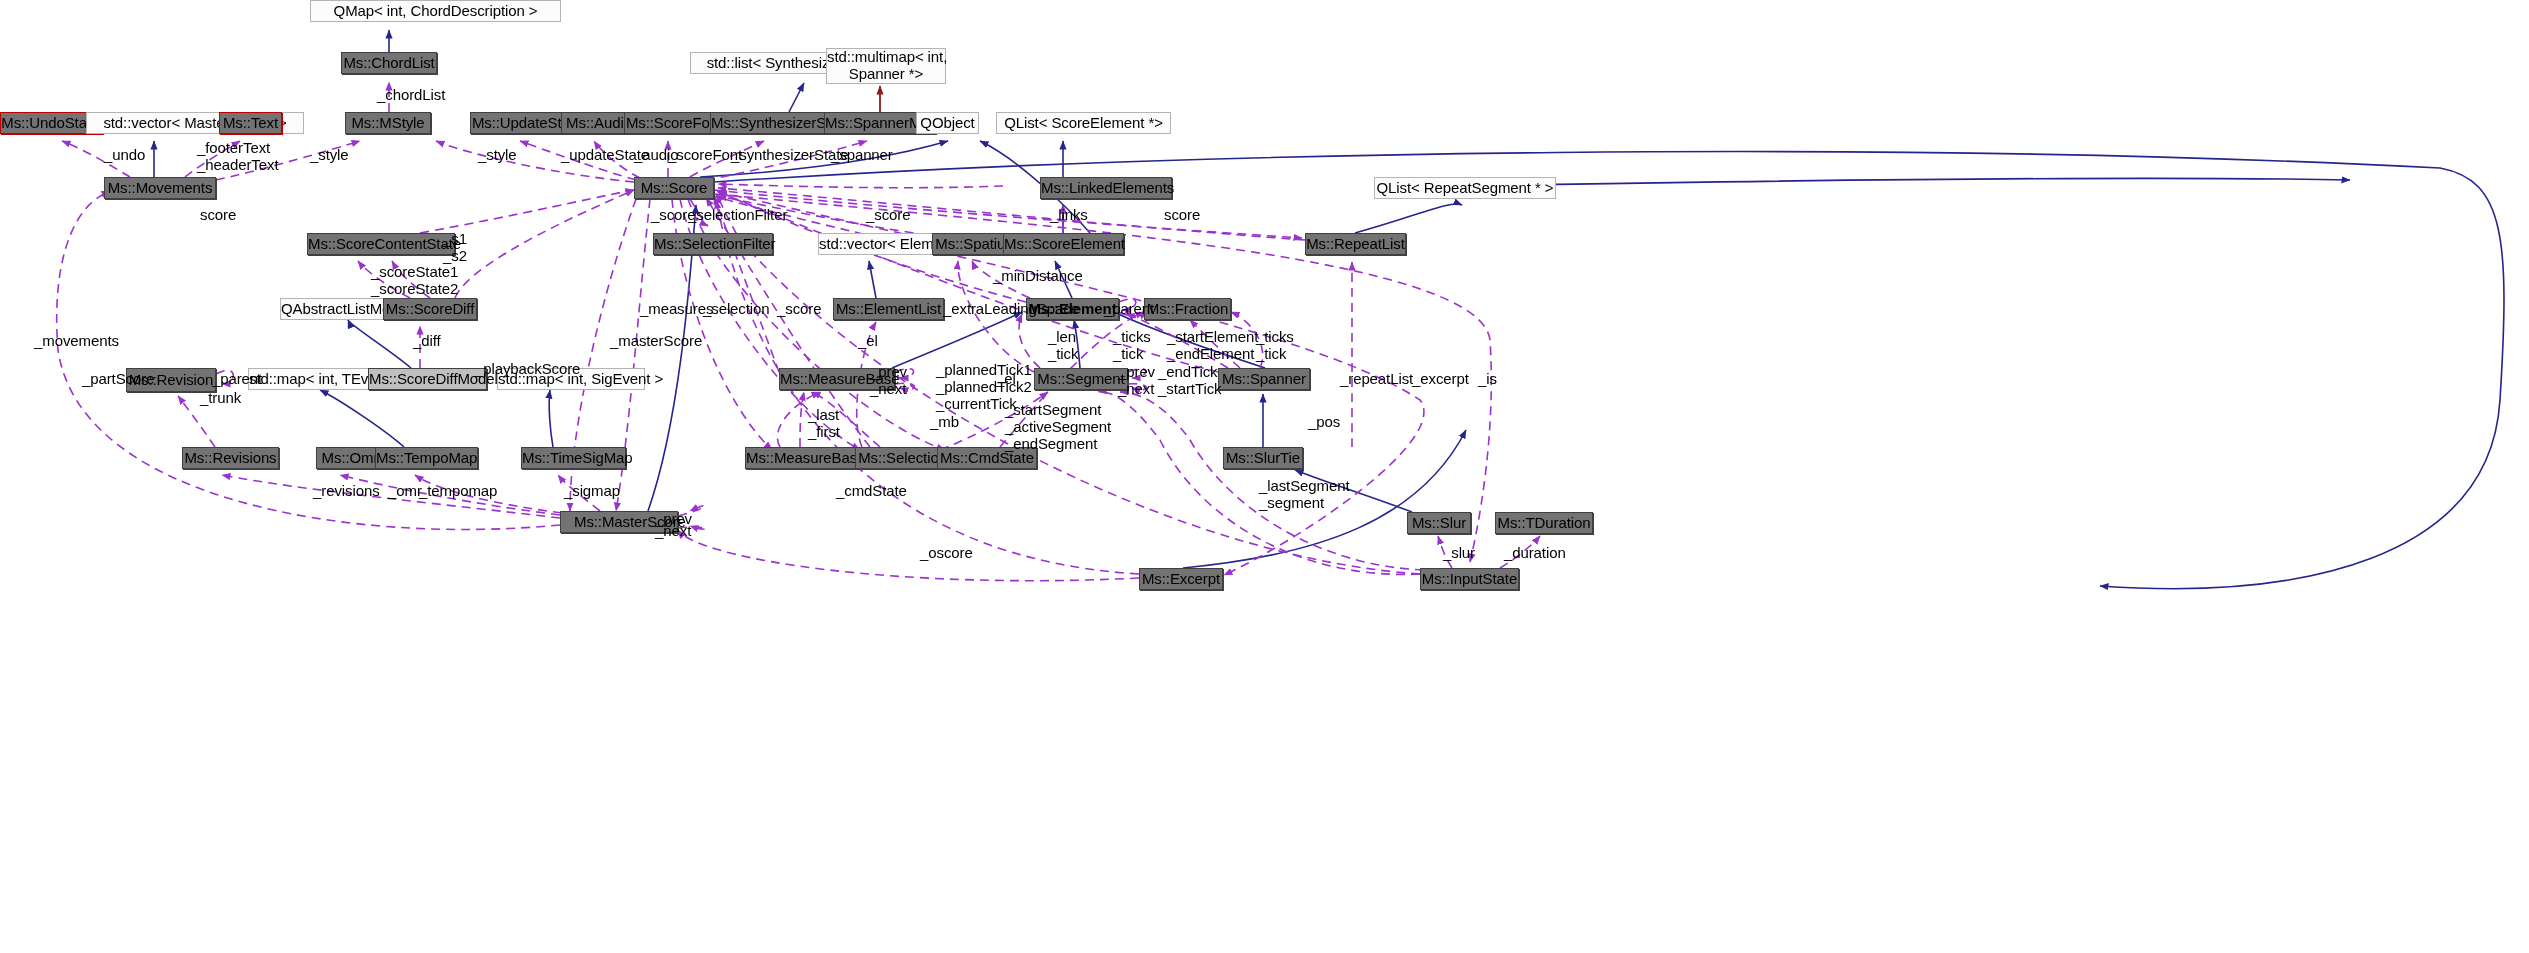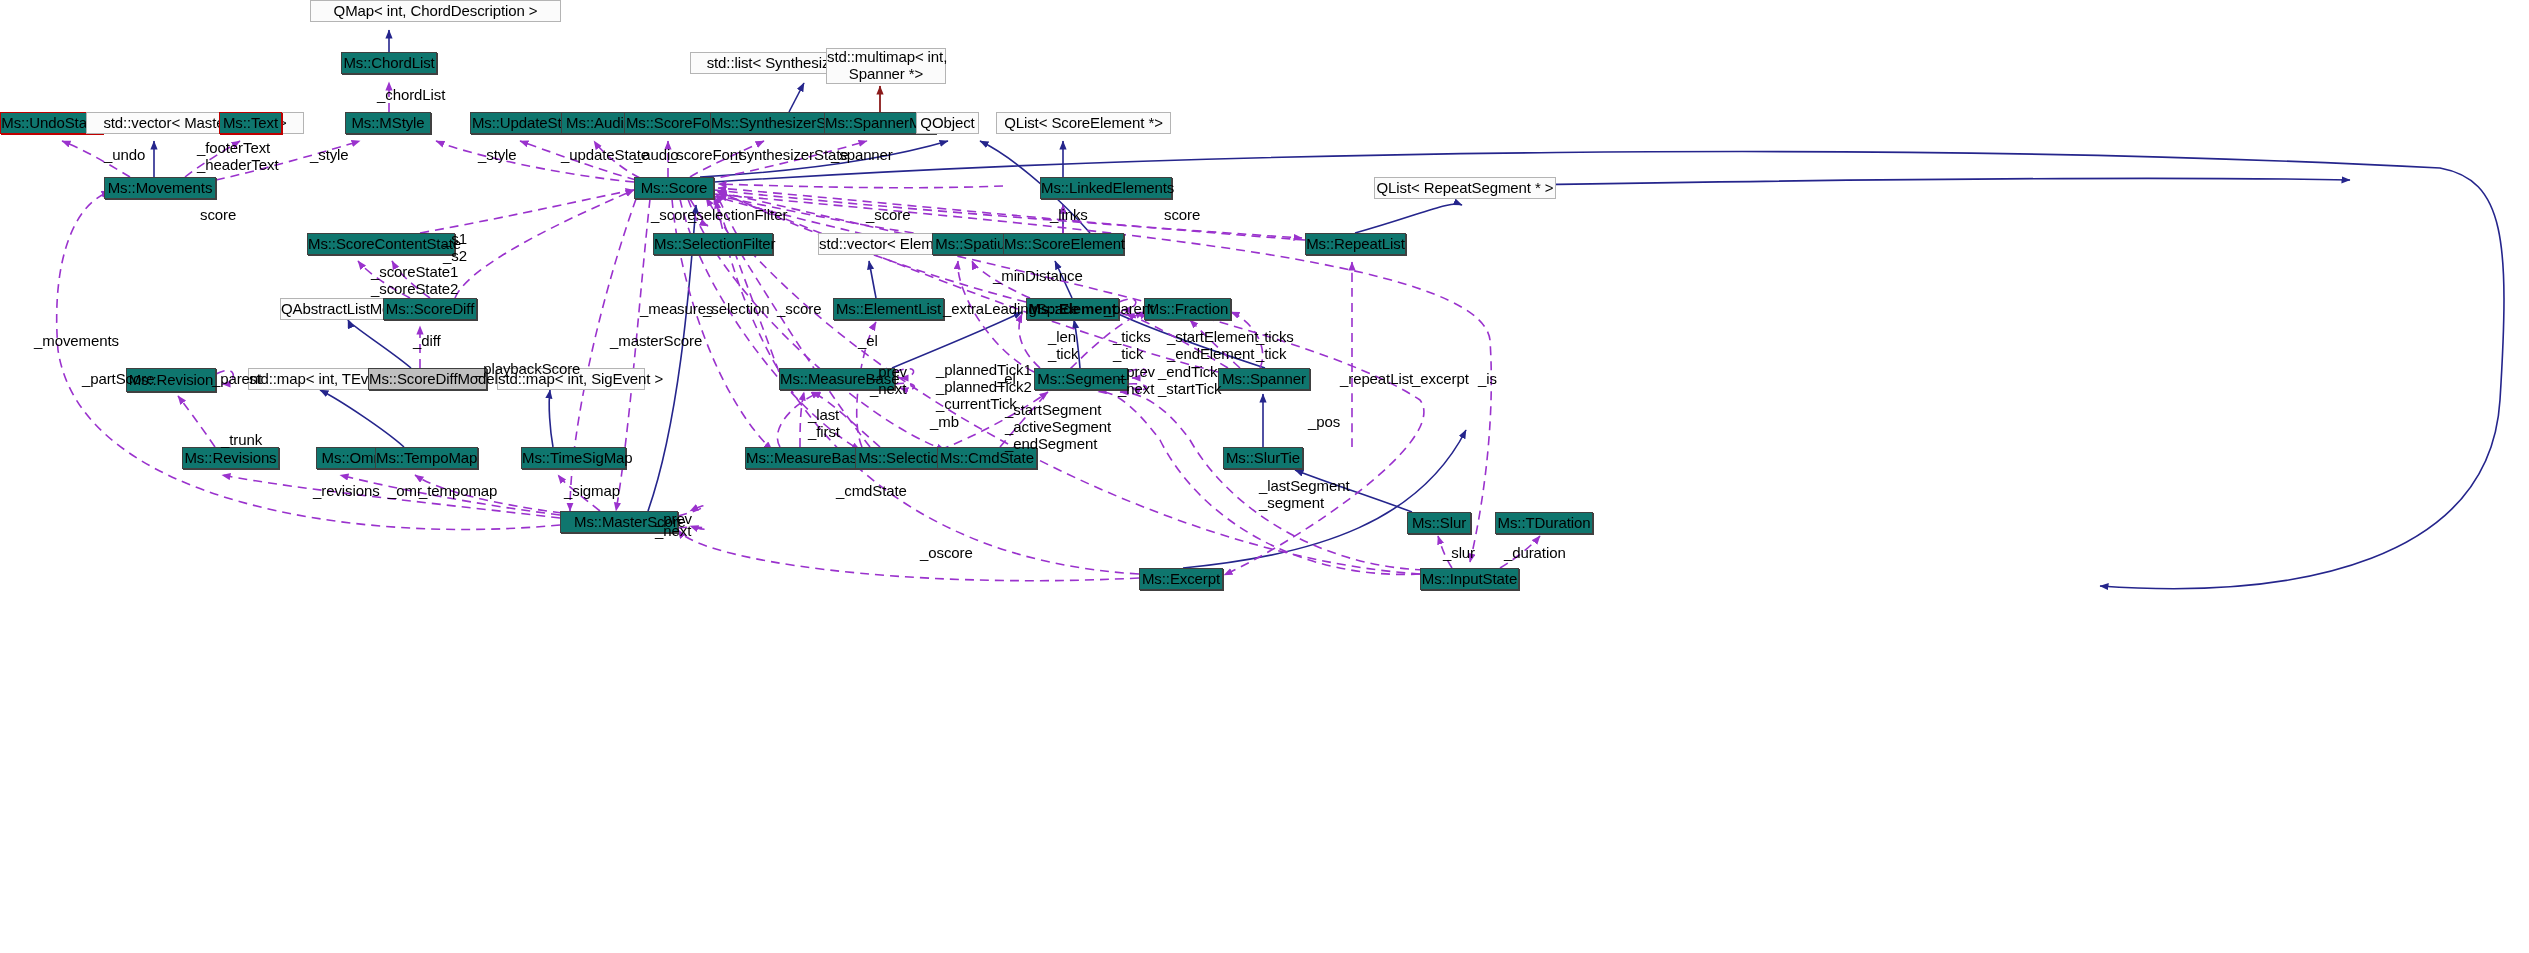--- a/index.html
+++ b/index.html
@@ -26,21 +26,21 @@
     height: 953px;
   }
   .node {
     position: absolute;
     box-sizing: border-box;
     display: flex;
     align-items: center;
     justify-content: center;
     text-align: center;
     line-height: 1.12;
-    background: #0f766e;
+    background: #737373;
     white-space: pre;
     letter-spacing: -0.1px;
   }
   .node .node-label {
     display: block;
     width: 100%;
     color: #000000;
   }
   
   .kind-normal {
@@ -349,21 +349,21 @@
 _plannedTick2
 _currentTick</div>
       <div class="edge-label" style="left: 996px; top: 371px;">_el</div>
       <div class="edge-label" style="left: 1118px; top: 364px;">_prev
 _next</div>
       <div class="edge-label" style="left: 1158px; top: 364px;">_endTick
 _startTick</div>
       <div class="edge-label" style="left: 1340px; top: 371px;">_repeatList</div>
       <div class="edge-label" style="left: 1412px; top: 371px;">_excerpt</div>
       <div class="edge-label" style="left: 1478px; top: 371px;">_is</div>
-      <div class="edge-label" style="left: 200px; top: 432px; margin-left: 21px;">_trunk</div>
+      <div class="edge-label" style="left: 200px; top: 390px;">_trunk</div>
       <div class="edge-label" style="left: 808px; top: 407px;">_last
 _first</div>
       <div class="edge-label" style="left: 930px; top: 414px;">_mb</div>
       <div class="edge-label" style="left: 1005px; top: 402px;">_startSegment
 _activeSegment
 _endSegment</div>
       <div class="edge-label" style="left: 1308px; top: 414px;">_pos</div>
       <div class="edge-label" style="left: 313px; top: 483px;">_revisions</div>
       <div class="edge-label" style="left: 388px; top: 483px;">_omr</div>
       <div class="edge-label" style="left: 419px; top: 483px;">_tempomap</div>

